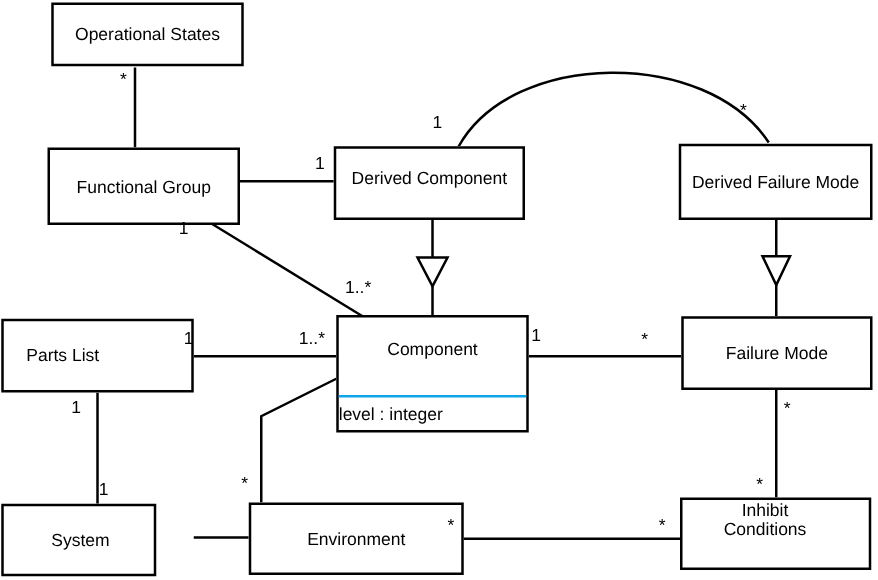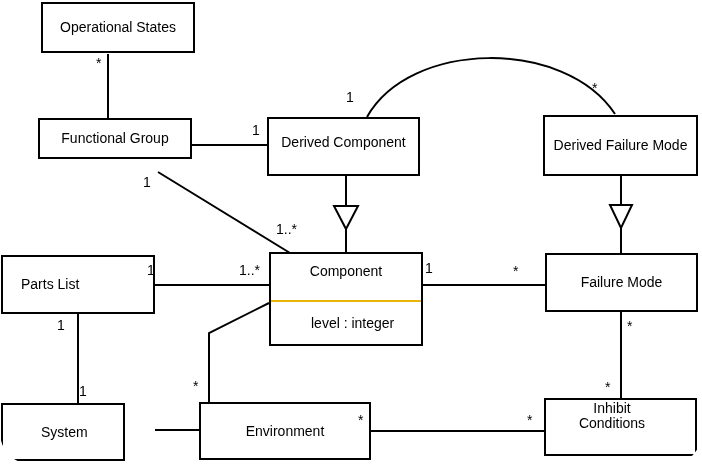--- a/index.html
+++ b/index.html
@@ -1,46 +1,45 @@
 <!DOCTYPE html>
 <html><head>
 <meta charset="utf-8">
 <style>
   html,body { margin:0; padding:0; background:#ffffff; }
   .stage {
     position:relative; width:702px; height:464px; background:#ffffff;
     font-family:"Liberation Sans", sans-serif; color:#000;
     overflow:hidden;
-    border-radius:31px;
   }
   svg.edges { position:absolute; left:0; top:0; z-index:1; }
   .node {
     position:absolute; box-sizing:border-box; background:#ffffff;
     border:2px solid #000; display:flex; align-items:center; justify-content:center;
     font-size:14px; line-height:15px; z-index:2; text-align:center;
   }
   .mult {
     position:absolute; z-index:3; font-size:14px; line-height:14px; white-space:nowrap;
   }
   
   #n-operational-states { left:41px;  top:2px;   width:154px; height:51px; }
-  #n-functional-group   { left:38px;  top:118px; width:154px; height:41px; }
+  #n-functional-group   { left:38px;  top:118px; width:154px; height:62px; }
   #n-derived-component  { left:267px; top:117px; width:153px; height:59px; padding-bottom:8px; }
   #n-derived-failure-mode { left:543px; top:115px; width:155px; height:61px; }
   #n-parts-list { left:1px; top:255px; width:154px; height:59px; justify-content:flex-start; padding-left:18px; text-align:left; }
   #n-failure-mode { left:545px; top:253px; width:153px; height:59px; }
   #n-system { left:1px; top:403px; width:124px; height:58px; justify-content:flex-start; padding-left:38px; text-align:left; }
   #n-environment { left:199px; top:402px; width:172px; height:58px; }
   #n-inhibit-conditions { left:544px; top:398px; width:153px; height:58px;
     align-items:flex-start; justify-content:flex-start; padding:1px 0 0 24px; text-align:center; }
   #n-inhibit-conditions .wrap { display:block; width:84px; }
   #n-component { left:269px; top:252px; width:154px; height:94px; flex-direction:column; align-items:stretch; padding:0; }
   #n-component .compartment { box-sizing:border-box; display:flex; }
-  #n-component .title { height:48px; border-bottom:2px solid #eab308; align-items:center; justify-content:center; padding-bottom:12px; }
-  #n-component .attrs { flex:1; align-items:center; justify-content:flex-start; padding-left:10px; text-align:left;margin-left:30px; }
+  #n-component .title { height:64px; border-bottom:2px solid #0ea5e9; align-items:center; justify-content:center; padding-bottom:12px; }
+  #n-component .attrs { flex:1; align-items:center; justify-content:flex-start; text-align:left; }
   
   #m-os-fg        { left:96px;  top:56px;  }
   #m-fg-dc        { left:252px; top:123px; }
   #m-fg-comp-1    { left:143px; top:175px; }
   #m-fg-comp-m    { left:276px; top:222px; }
   #m-arc-1        { left:346px; top:90px;  }
   #m-arc-s        { left:592px; top:81px;  }
   #m-pl-comp-1    { left:147px; top:263px; }
   #m-pl-comp-m    { left:239px; top:263px; }
   #m-comp-fm-1    { left:425px; top:261px; }

